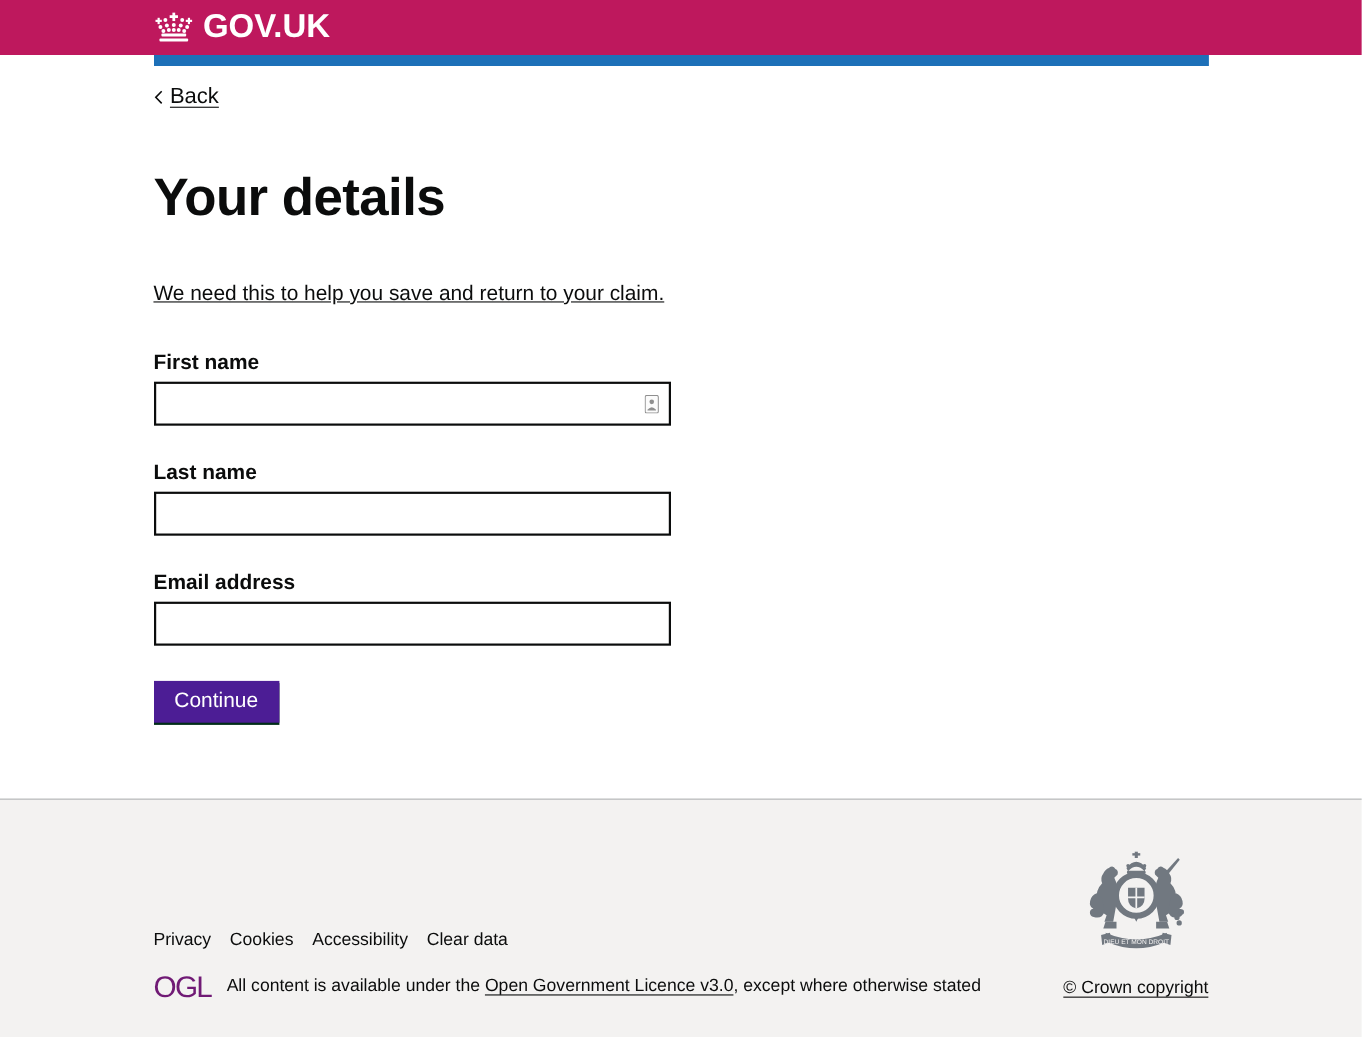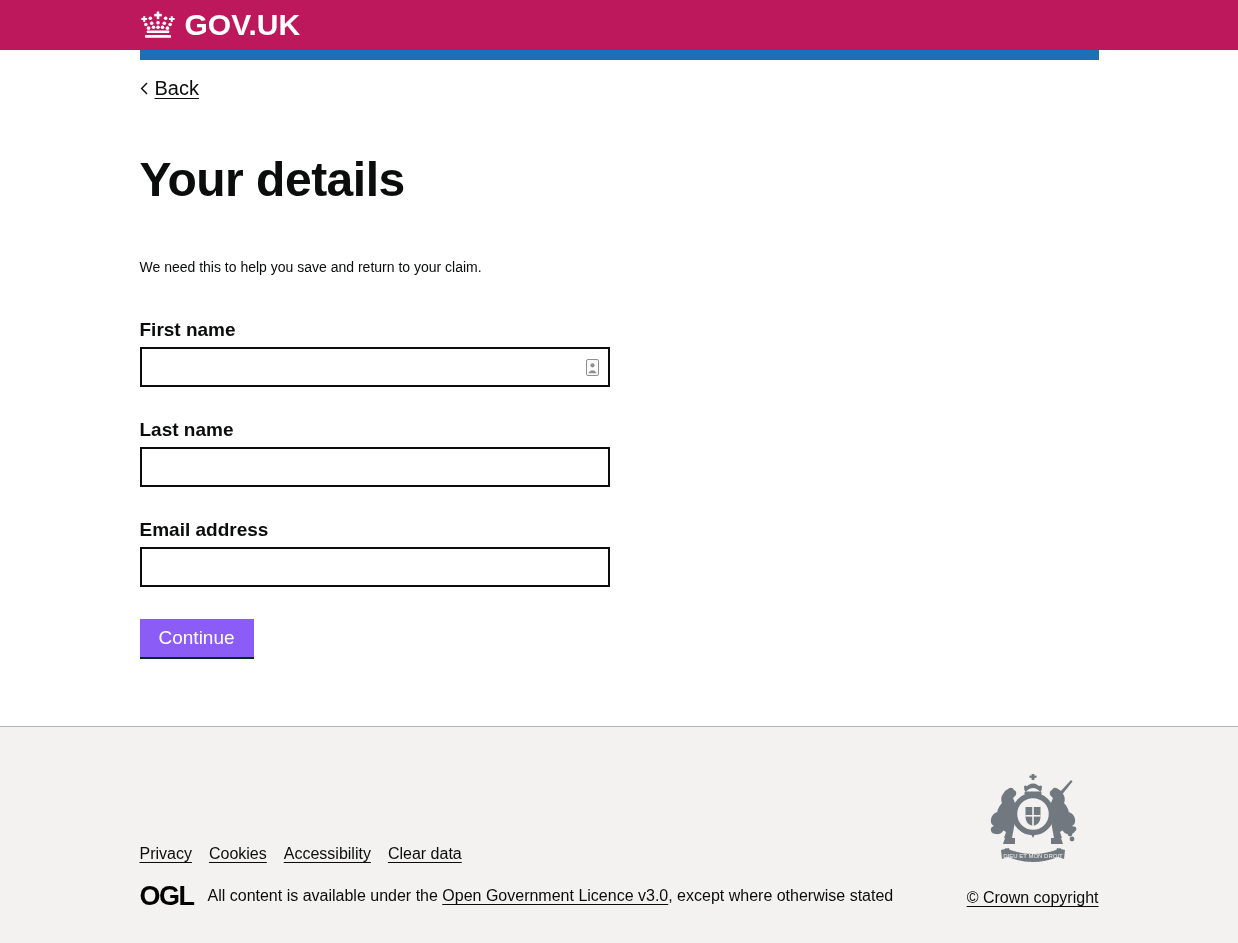--- a/index.html
+++ b/index.html
@@ -56,23 +56,24 @@
 
   
   h1.page-title {
     font-size: 48px;
     line-height: 50px;
     font-weight: 700;
     margin: 55px 0 50px 0;
     letter-spacing: -0.5px;
   }
   p.intro {
-    font-size: 14px;
+    font-size: 19px;
     line-height: 25px;
     margin: 12px 0 40px 0;
+    text-decoration: underline;
   }
   .form-group { margin-bottom: 33px; }
   .form-label {
     display: block;
     font-size: 19px;
     font-weight: 700;
     line-height: 20px;
     margin-bottom: 7px;
   }
   .input-wrap { position: relative; width: 470px; }
@@ -91,21 +92,21 @@
     position: absolute;
     right: 11px;
     top: 12px;
     width: 13px;
     height: 17px;
     cursor: pointer;
   }
   .email-group { margin-bottom: 32px; }
   .continue-btn {
     display: inline-block;
-    background: #8b5cf6;
+    background: #4c1d95;
     color: #ffffff;
     border: 0;
     box-shadow: 0 2px 0 #002d18;
     font-family: "Liberation Sans", sans-serif;
     font-size: 19px;
     line-height: 19px;
     padding: 9px 19px 10px 19px;
     cursor: pointer;
     margin-bottom: 69px;
   }
@@ -123,36 +124,35 @@
   }
   .footer-left { flex: 1 1 auto; }
   .inline-links {
     display: flex;
     gap: 17px;
     margin-bottom: 22px;
   }
   .inline-links a {
     font-size: 16px;
     color: #0b0c0c;
-    text-decoration: underline;
     text-underline-offset: 3px;
     text-decoration-thickness: 1px;
     cursor: pointer;
   }
   .ogl-row {
     display: flex;
     align-items: center;
     gap: 14px;
   }
   .ogl-logo {
     font-size: 27px;
-    font-weight: 700;
+    font-weight: 400;
     letter-spacing: -1.5px;
     line-height: 22px;
-    color: #000000;
+    color: #701a75;
   }
   .licence-text {
     font-size: 16px;
     line-height: 20px;
     color: #0b0c0c;
   }
   .licence-text a {
     color: #0b0c0c;
     text-decoration: underline;
     text-underline-offset: 3px;

